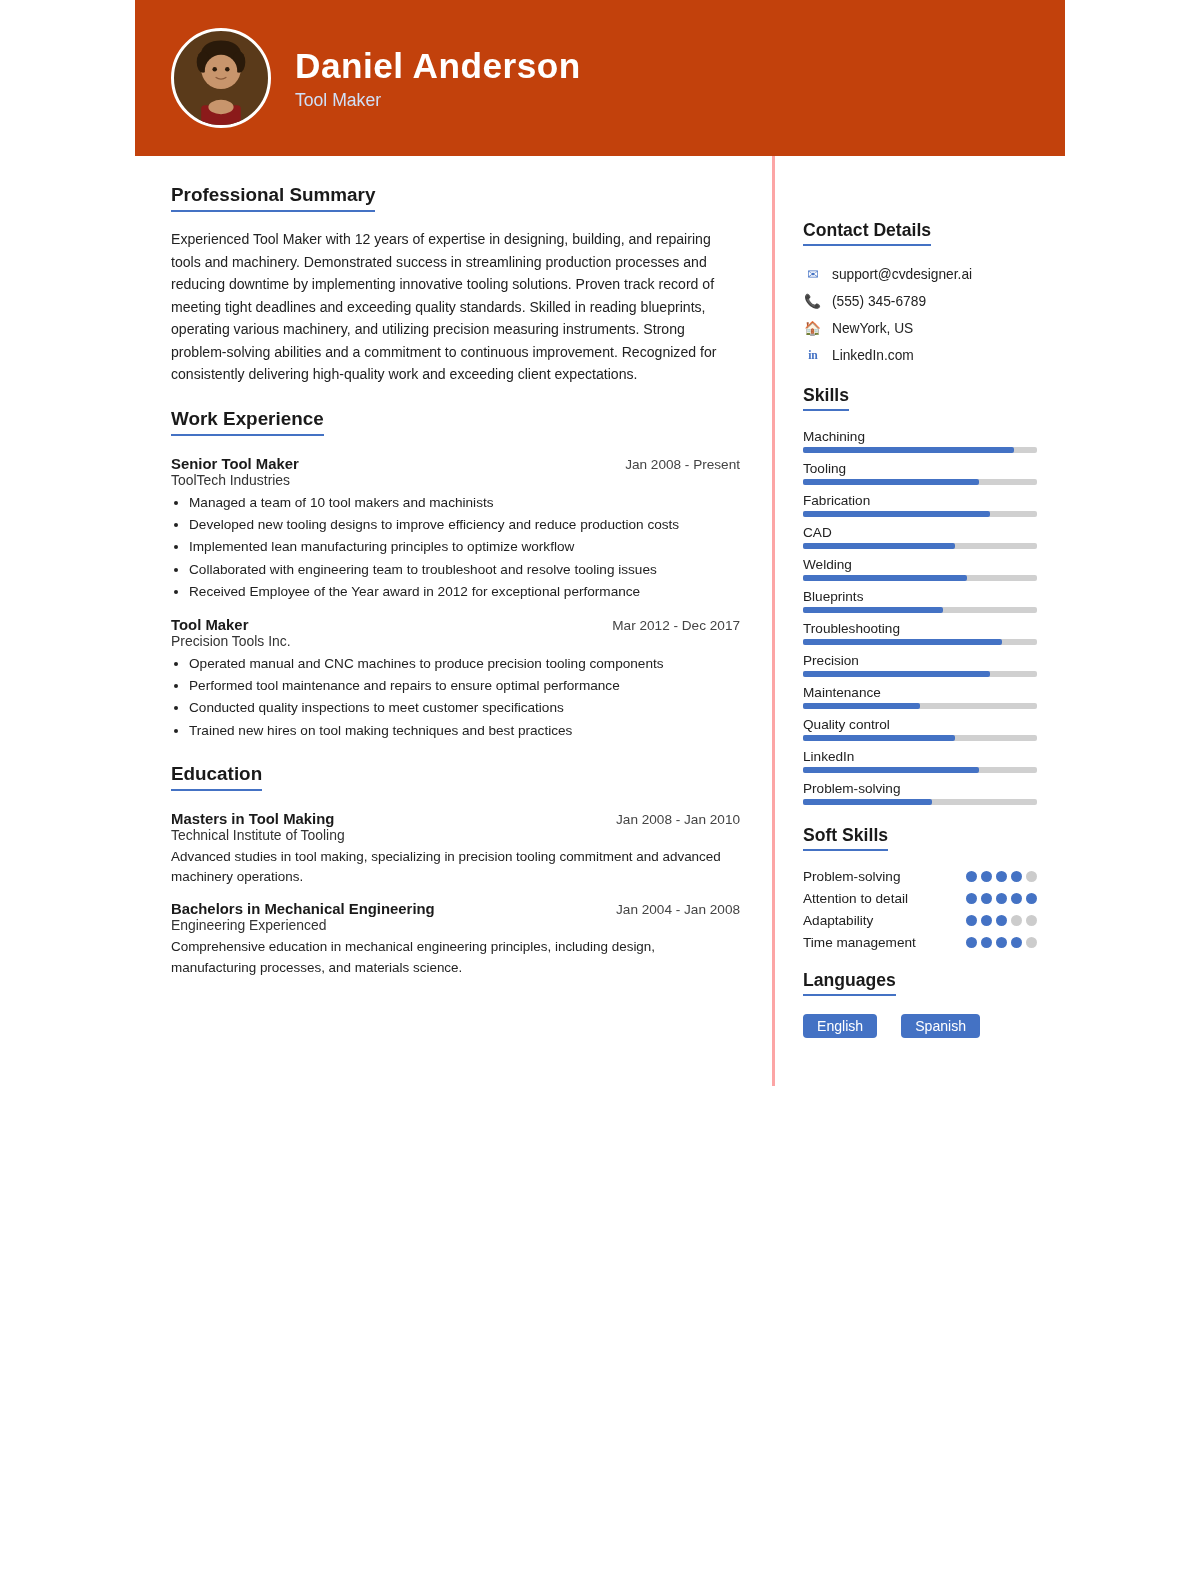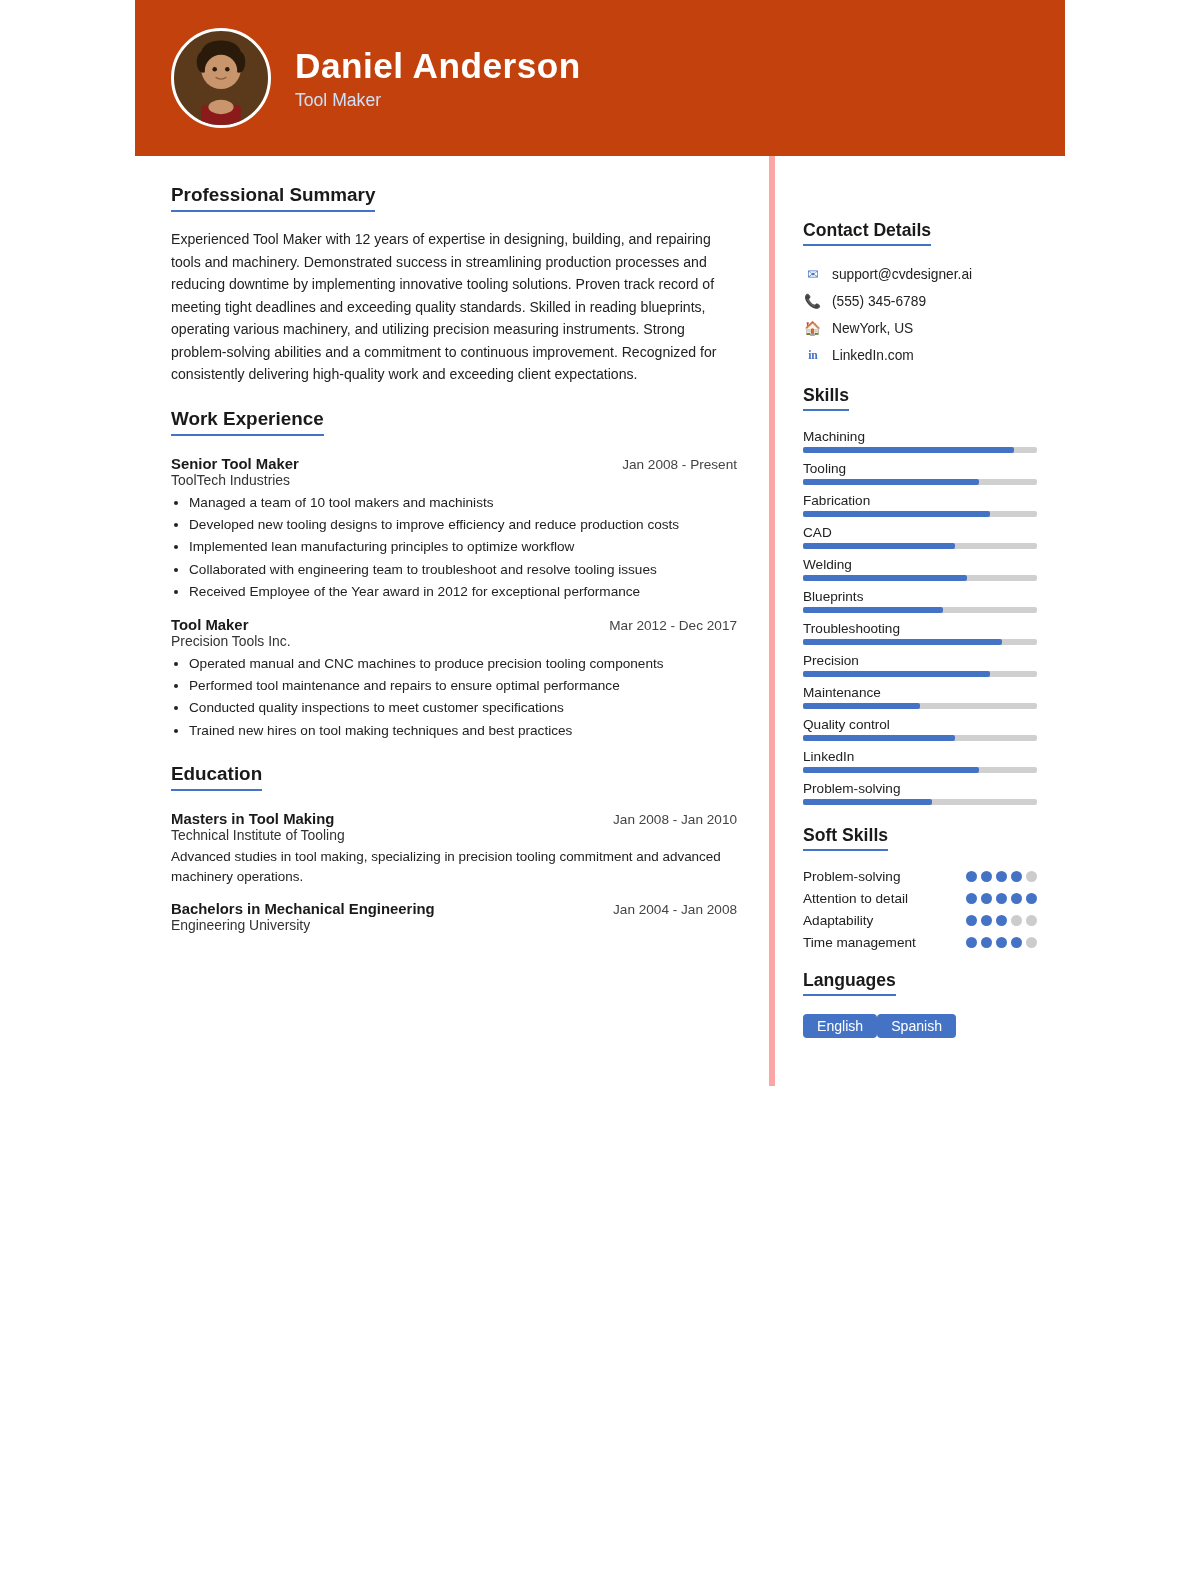--- a/index.html
+++ b/index.html
@@ -39,21 +39,21 @@
     
     .main-layout {
       display: flex;
       gap: 0;
     }
 
     
     .left-col {
       flex: 1 1 0;
       padding: 28px 32px 28px 36px;
-      border-right: 6px solid #fca5a5;
+      border-right: 3px solid #fca5a5;
     }
 
     
     .right-col {
       width: 290px;
       flex-shrink: 0;
       padding: 28px 28px 28px 28px;
       margin-top: 36px;
     }
 
@@ -141,21 +141,21 @@
     }
     .dots { display: flex; gap: 4px; }
     .dot {
       width: 11px; height: 11px;
       border-radius: 50%;
     }
     .dot.filled { background: #4472C4; }
     .dot.empty { background: #ccc; }
 
     
-    .lang-tags { display: flex; gap: 0; margin-top: 8px; }
+    .lang-tags { display: flex; gap: 24px; margin-top: 8px; }
     .lang-tag {
       background: #4472C4;
       color: #fff;
       border-radius: 4px;
       padding: 4px 14px;
       font-size: 0.88em;
       font-weight: 500;
     }
 
     .right-section-title {
@@ -252,21 +252,22 @@
         </div>
         <div class="edu-school">Technical Institute of Tooling</div>
         <p class="edu-desc">Advanced studies in tool making, specializing in precision tooling commitment and advanced machinery operations.</p>
       </div>
 
       <div style="margin-top:12px">
         <div class="edu-header">
           <span class="edu-degree">Bachelors in Mechanical Engineering</span>
           <span class="edu-dates">Jan 2004 - Jan 2008</span>
         </div>
-        <div class="edu-school">Engineering University</div>
+        <div class="edu-school">Engineering Experienced</div>
+        <p class="edu-desc">Comprehensive education in mechanical engineering principles, including design, manufacturing processes, and materials science.</p>
       </div>
     </div>
 
   </div>
 
   <div class="right-col">
 
     <div class="right-section">
       <span class="right-section-title">Contact Details</span>
       <div style="margin-top:8px">

